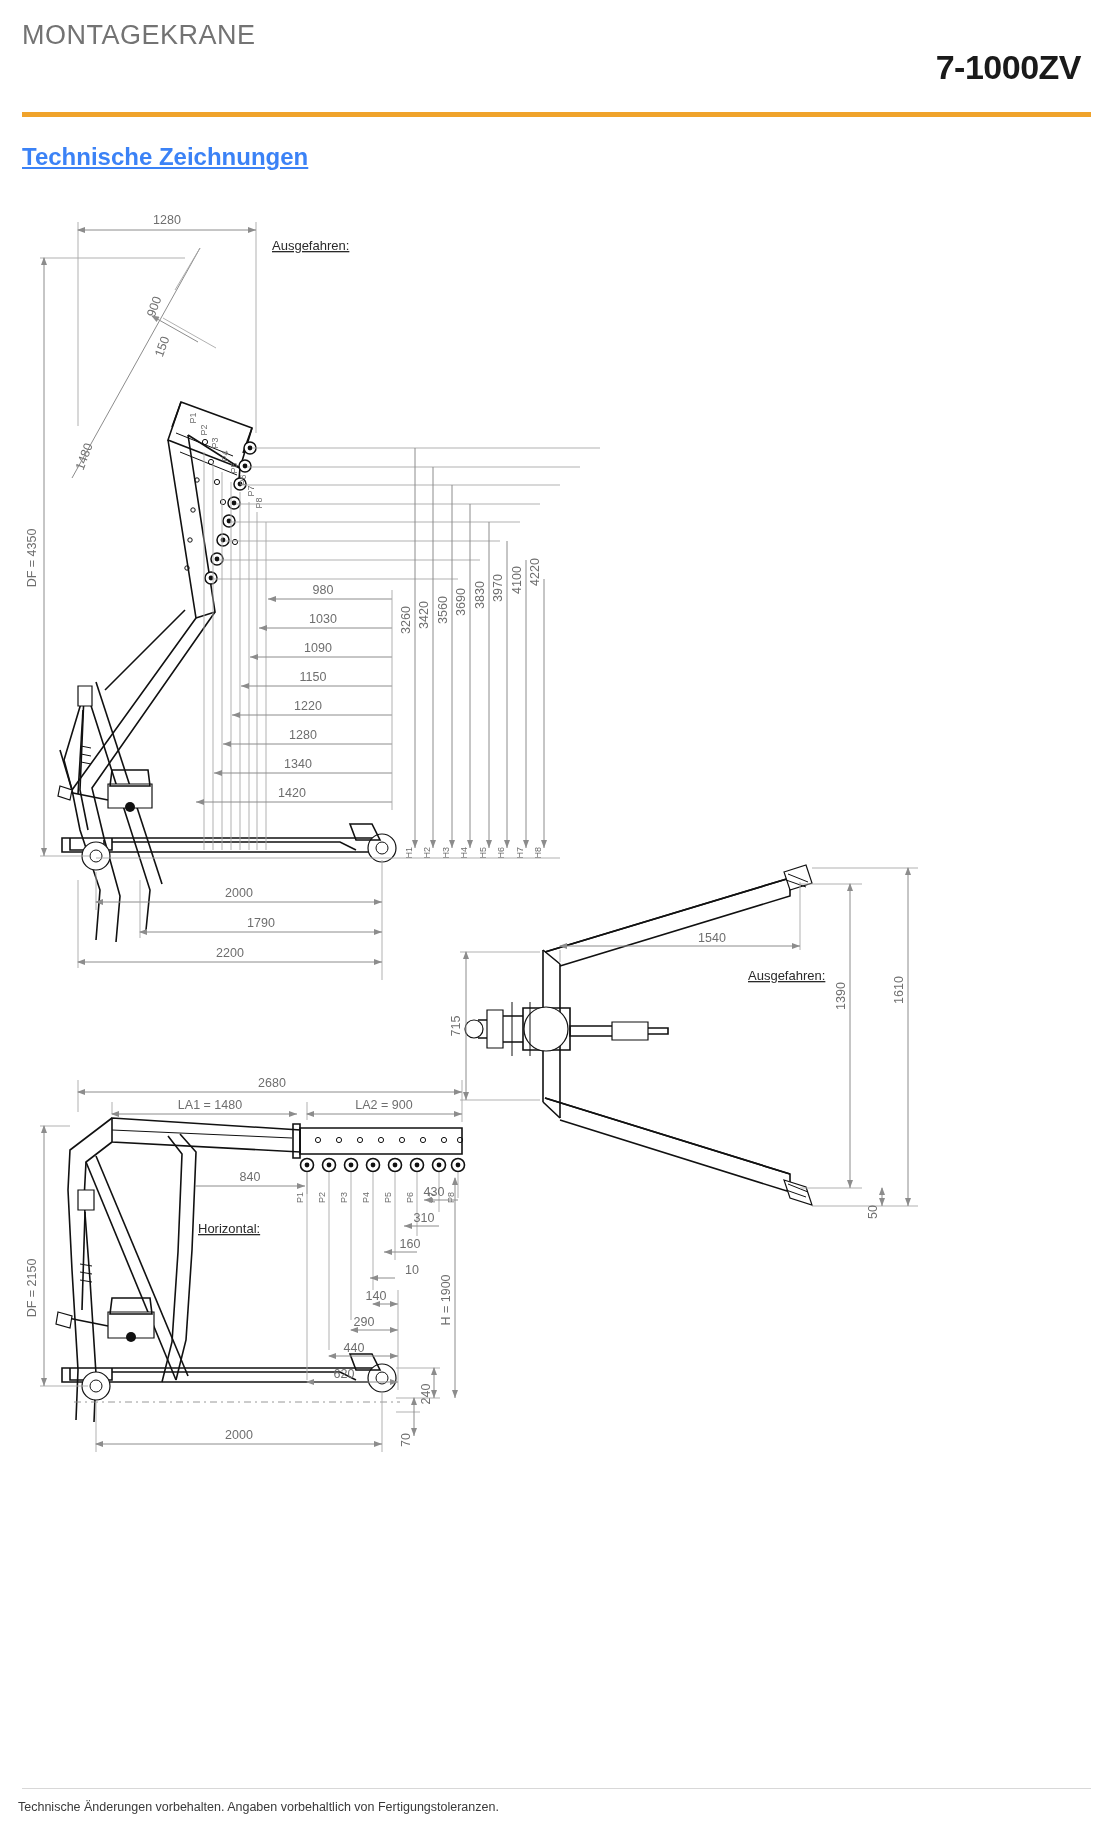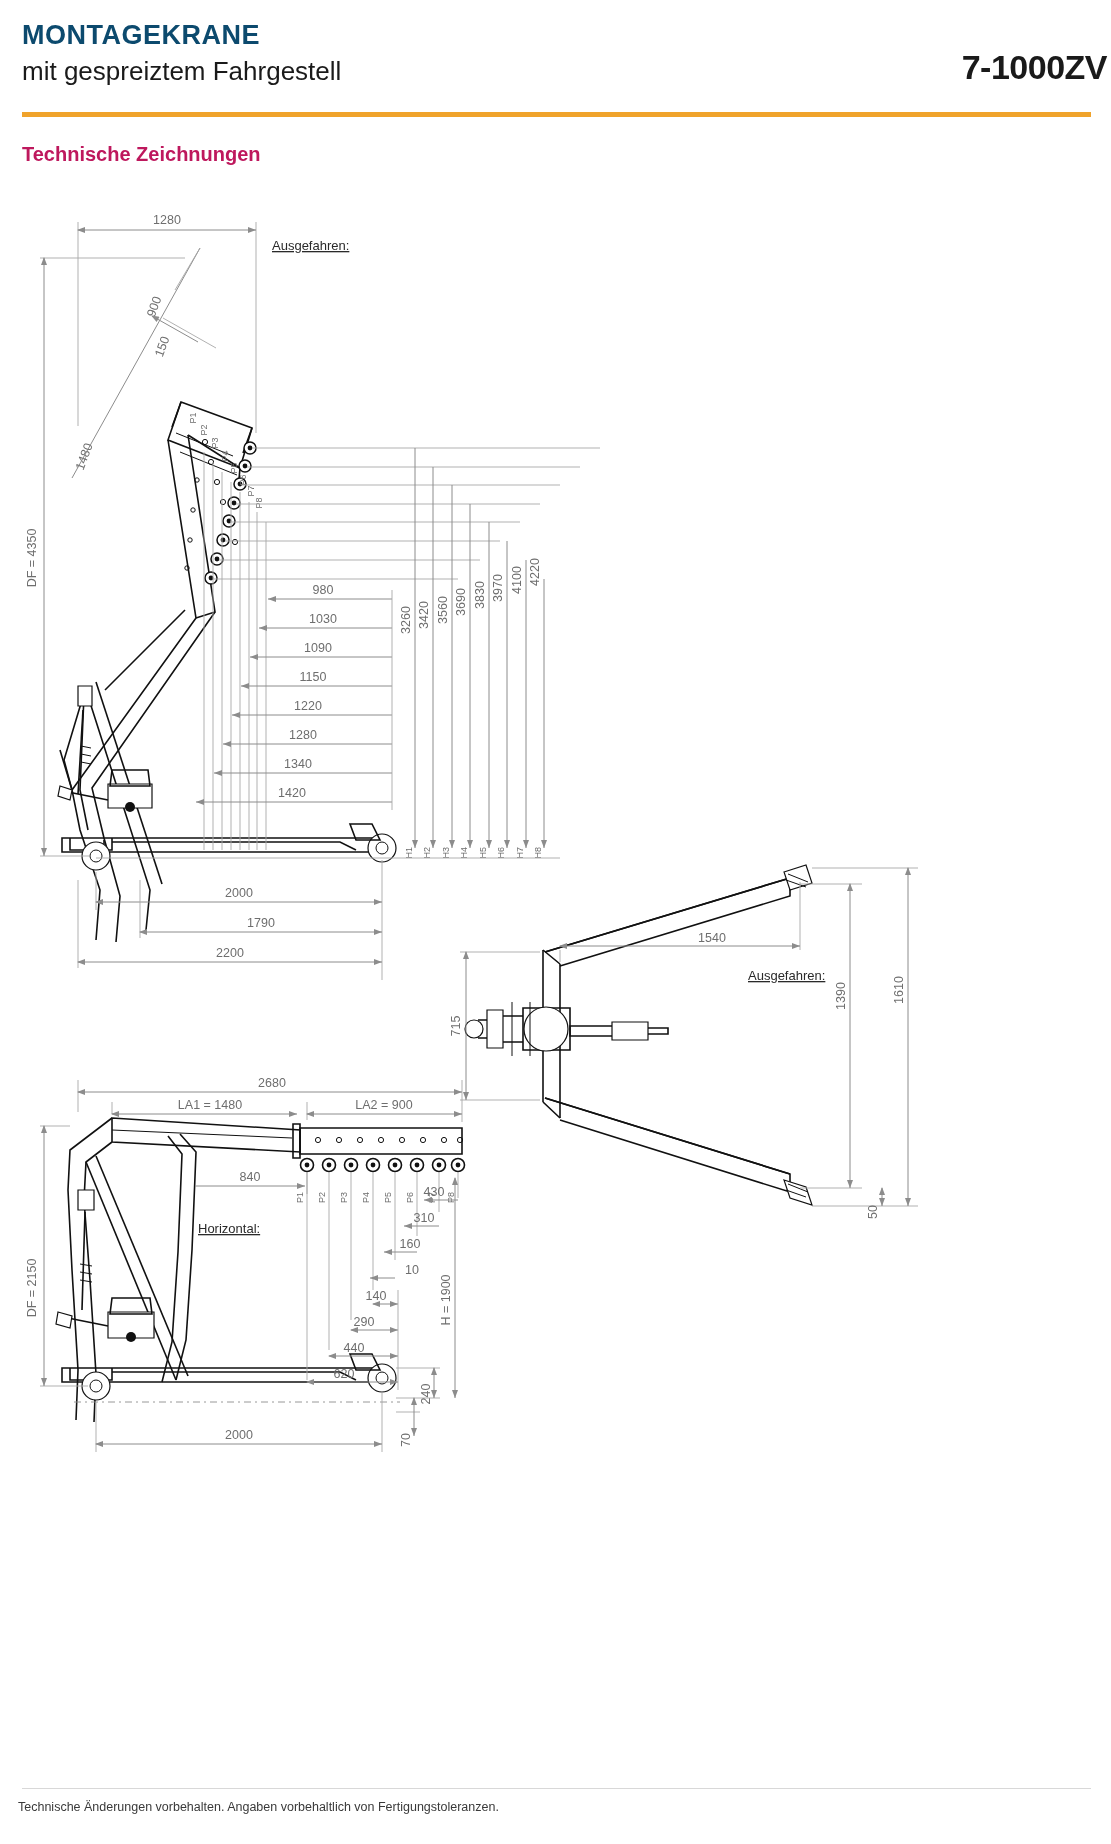--- a/index.html
+++ b/index.html
@@ -1,25 +1,25 @@
 <!DOCTYPE html>
 <html><head>
 <meta charset="utf-8">
 <style>
   html,body{margin:0;padding:0;background:#fff;}
   body{width:1111px;height:1844px;font-family:"Liberation Sans",sans-serif;color:#1a1a1a;position:relative;overflow:hidden;}
 
   
   .header{position:absolute;left:0;top:0;width:1111px;height:130px;}
-  .hd-title{position:absolute;left:22px;top:20px;font-size:27px;font-weight:bold;letter-spacing:.5px;color:#0c4a6e;font-family:"Liberation Sans Narrow","Liberation Sans",sans-serif;}
+  .hd-title{position:absolute;left:22px;top:20px;font-size:27px;font-weight:normal;letter-spacing:.5px;color:#737373;font-family:"Liberation Sans Narrow","Liberation Sans",sans-serif;}
   .hd-sub{position:absolute;left:22px;top:56px;font-size:26px;color:#1a1a1a;}
-  .hd-model{position:absolute;right:4px;top:48px;font-size:34px;font-weight:bold;color:#1a1a1a;letter-spacing:-.5px;}
+  .hd-model{position:absolute;right:30px;top:48px;font-size:34px;font-weight:bold;color:#1a1a1a;letter-spacing:-.5px;}
   .hd-rule{position:absolute;left:22px;right:20px;top:112px;height:5px;background:#f0a32b;}
 
-  .sec-title{position:absolute;left:22px;top:143px;font-size:20px;font-weight:bold;color:#be185d;}
+  .sec-title{position:absolute;left:22px;top:143px;font-size:24px;font-weight:bold;color:#3b82f6;text-decoration:underline;}
 
   .footer{position:absolute;left:18px;top:1800px;font-size:12.5px;color:#3a3a3a;}
   .foot-rule{position:absolute;left:22px;right:20px;top:1788px;height:1px;background:#d8d8d8;}
 
   
   .canvas{position:absolute;left:0;top:190px;width:1111px;height:1600px;}
   svg.dwg{position:absolute;left:0;top:0;width:1111px;height:1600px;}
 
   .dimtxt{font-family:"Liberation Sans",sans-serif;font-size:12.5px;fill:#6e6e6e;}
   .dimtxt-s{font-family:"Liberation Sans",sans-serif;font-size:9px;fill:#6e6e6e;}
@@ -29,21 +29,20 @@
   .part{stroke:#111;stroke-width:1.6;fill:none;}
   .part-t{stroke:#111;stroke-width:1;fill:none;}
   .part-f{stroke:#111;stroke-width:1.2;fill:#fff;}
   .dash{stroke:#8c8c8c;stroke-width:.9;stroke-dasharray:7 4 2 4;fill:none;}
 </style>
 </head>
 <body>
 
 <div class="header">
   <div class="hd-title">MONTAGEKRANE</div>
-  <div class="hd-sub">mit gespreiztem Fahrgestell</div>
   <div class="hd-model">7-1000ZV</div>
   <div class="hd-rule"></div>
 </div>
 <div class="sec-title">Technische Zeichnungen</div>
 
 <div class="canvas">
 <svg class="dwg" viewBox="0 0 1111 1600">
   <defs>
     <marker id="ar" markerWidth="9" markerHeight="9" refX="8" refY="3" orient="auto">
       <path d="M0,0 L8,3 L0,6 z" fill="#8c8c8c"></path>

